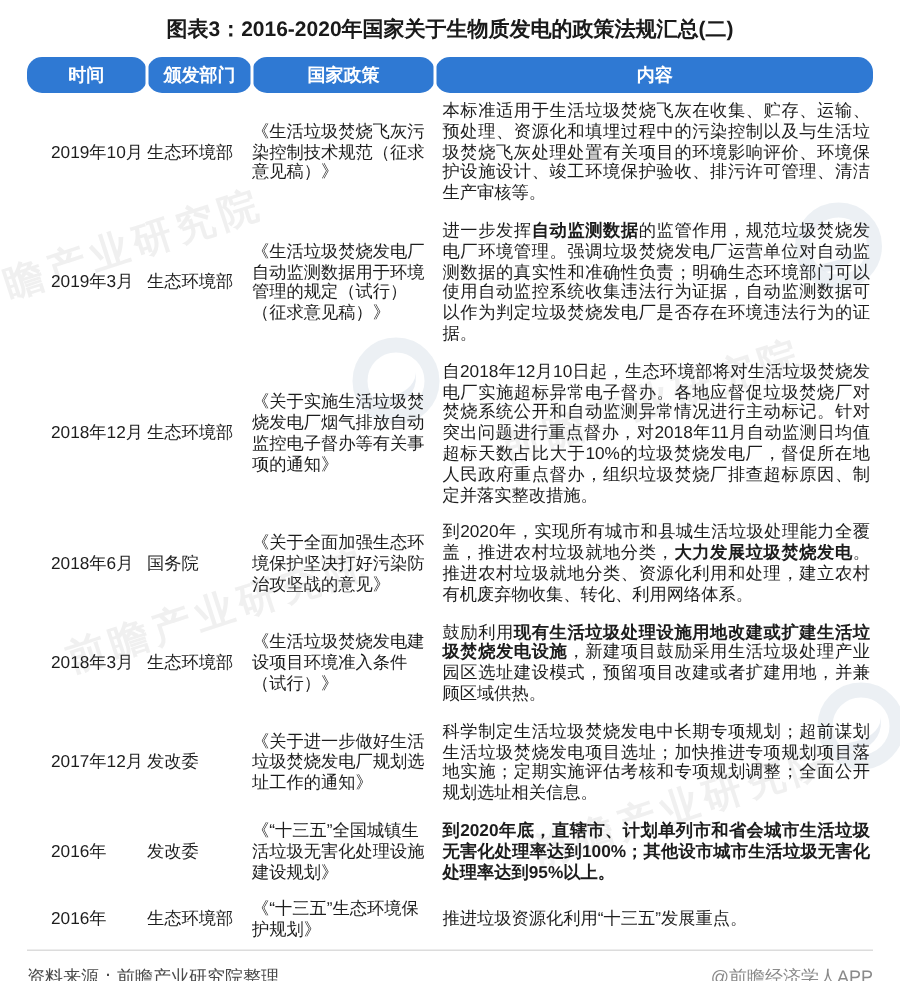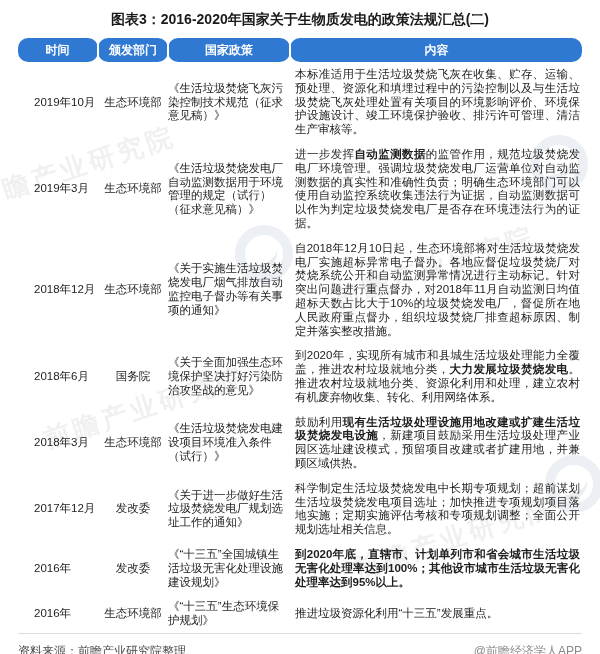--- a/index.html
+++ b/index.html
@@ -61,21 +61,21 @@
   }
   thead th:first-child { border-left:none; }
   tbody td {
     font-size:11.5px;
     line-height:1.2;
     vertical-align:middle;
     padding:6px 0 5px;
     color:#1d1d1d;
   }
   td.c-time    { padding-left:16px; }
-  td.c-dept    { text-align:center; }
+  td.c-dept    { }
   td.c-policy  { padding-right:6px;margin-top:12px; }
   td.c-content { padding-left:5px; padding-right:2px; text-align:justify; }
   .bold { font-weight:bold; }
 
   
   .footer {
     width:564px; margin:9px auto 0;
     display:flex; justify-content:space-between; align-items:center;
     font-size:12px;
   }

